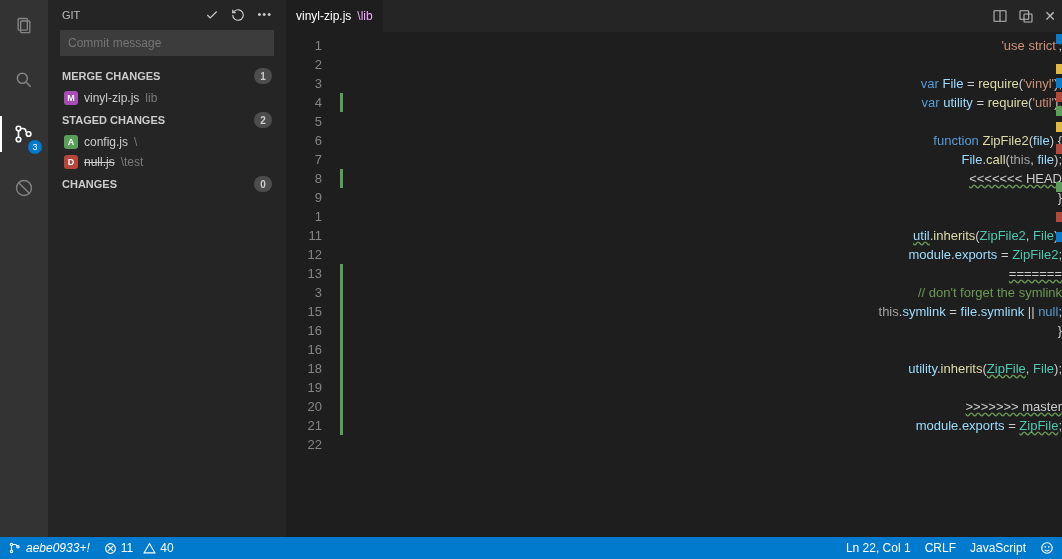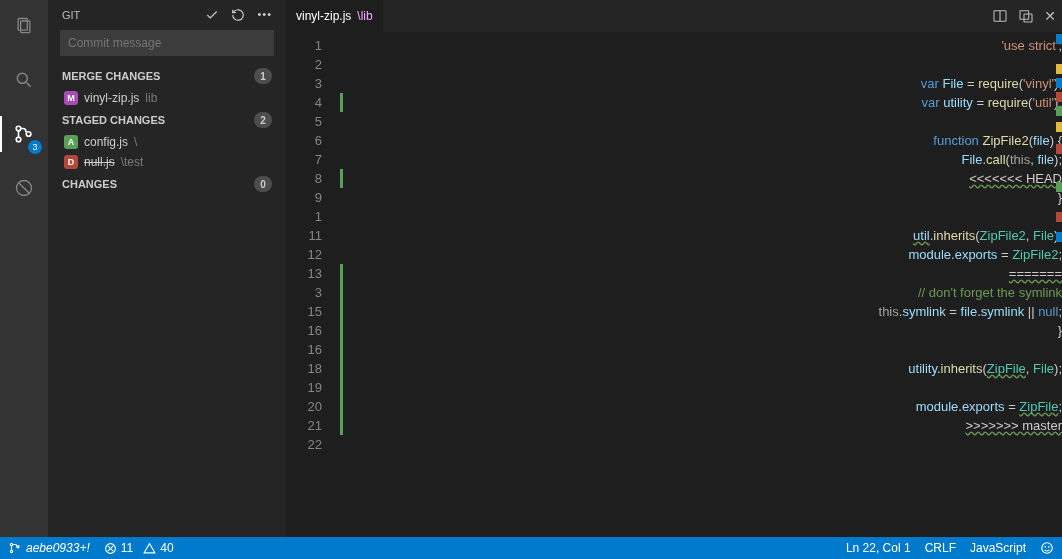--- a/index.html
+++ b/index.html
@@ -199,22 +199,22 @@
           <div class="line"><span></span></div>
           <div class="line"><span><span class="tok-var squiggle">util</span>.<span class="tok-fn">inherits</span>(<span class="tok-type">ZipFile2</span>, <span class="tok-type">File</span>);</span></div>
           <div class="line"><span><span class="tok-var">module</span>.<span class="tok-var">exports</span> = <span class="tok-type">ZipFile2</span>;</span></div>
           <div class="line"><div class="conflict-bg"></div><div class="green-bar" style="top: 0px; bottom: 0px;"></div><span><span class="tok-conflict squiggle">=======</span></span></div>
           <div class="line"><div class="green-bar" style="top: 0px; bottom: 0px;"></div><span>    <span class="tok-comment">// don't forget the symlink</span></span></div>
           <div class="line"><div class="green-bar" style="top: 0px; bottom: 0px;"></div><span>    <span class="tok-this">this</span>.<span class="tok-var">symlink</span> = <span class="tok-var">file</span>.<span class="tok-var">symlink</span> || <span class="tok-null">null</span>;</span></div>
           <div class="line"><div class="green-bar" style="top: 0px; bottom: 0px;"></div><span>}</span></div>
           <div class="line"><div class="green-bar" style="top: 0px; bottom: 0px;"></div><span></span></div>
           <div class="line"><div class="green-bar" style="top: 0px; bottom: 0px;"></div><span><span class="tok-var">utility</span>.<span class="tok-fn">inherits</span>(<span class="tok-type squiggle">ZipFile</span>, <span class="tok-type">File</span>);</span></div>
           <div class="line"><div class="green-bar" style="top: 0px; bottom: 0px;"></div><span></span></div>
+          <div class="line"><div class="conflict-bg"></div><div class="green-bar" style="top: 0px; bottom: 0px;"></div><span><span class="tok-conflict squiggle">&gt;&gt;&gt;&gt;&gt;&gt;&gt; master</span></span></div>
           <div class="line"><div class="green-bar" style="top: 0px; bottom: 0px;"></div><span><span class="tok-var">module</span>.<span class="tok-var">exports</span> = <span class="tok-type squiggle">ZipFile</span>;</span></div>
-          <div class="line"><div class="conflict-bg"></div><div class="green-bar" style="top: 0px; bottom: 0px;"></div><span><span class="tok-conflict squiggle">&gt;&gt;&gt;&gt;&gt;&gt;&gt; master</span></span></div>
           <div class="line"><span></span></div>
         </div>
     </div>
     <div class="minimap-gutter">
       <div class="mg" style="top:2px;background:#0a7aca;"></div>
       <div class="mg" style="top:32px;background:#e2b93d;"></div>
       <div class="mg" style="top:46px;background:#0a7aca;"></div>
       <div class="mg" style="top:60px;background:#b5483b;"></div>
       <div class="mg" style="top:74px;background:#5a9e5a;"></div>
       <div class="mg" style="top:90px;background:#e2b93d;"></div>

